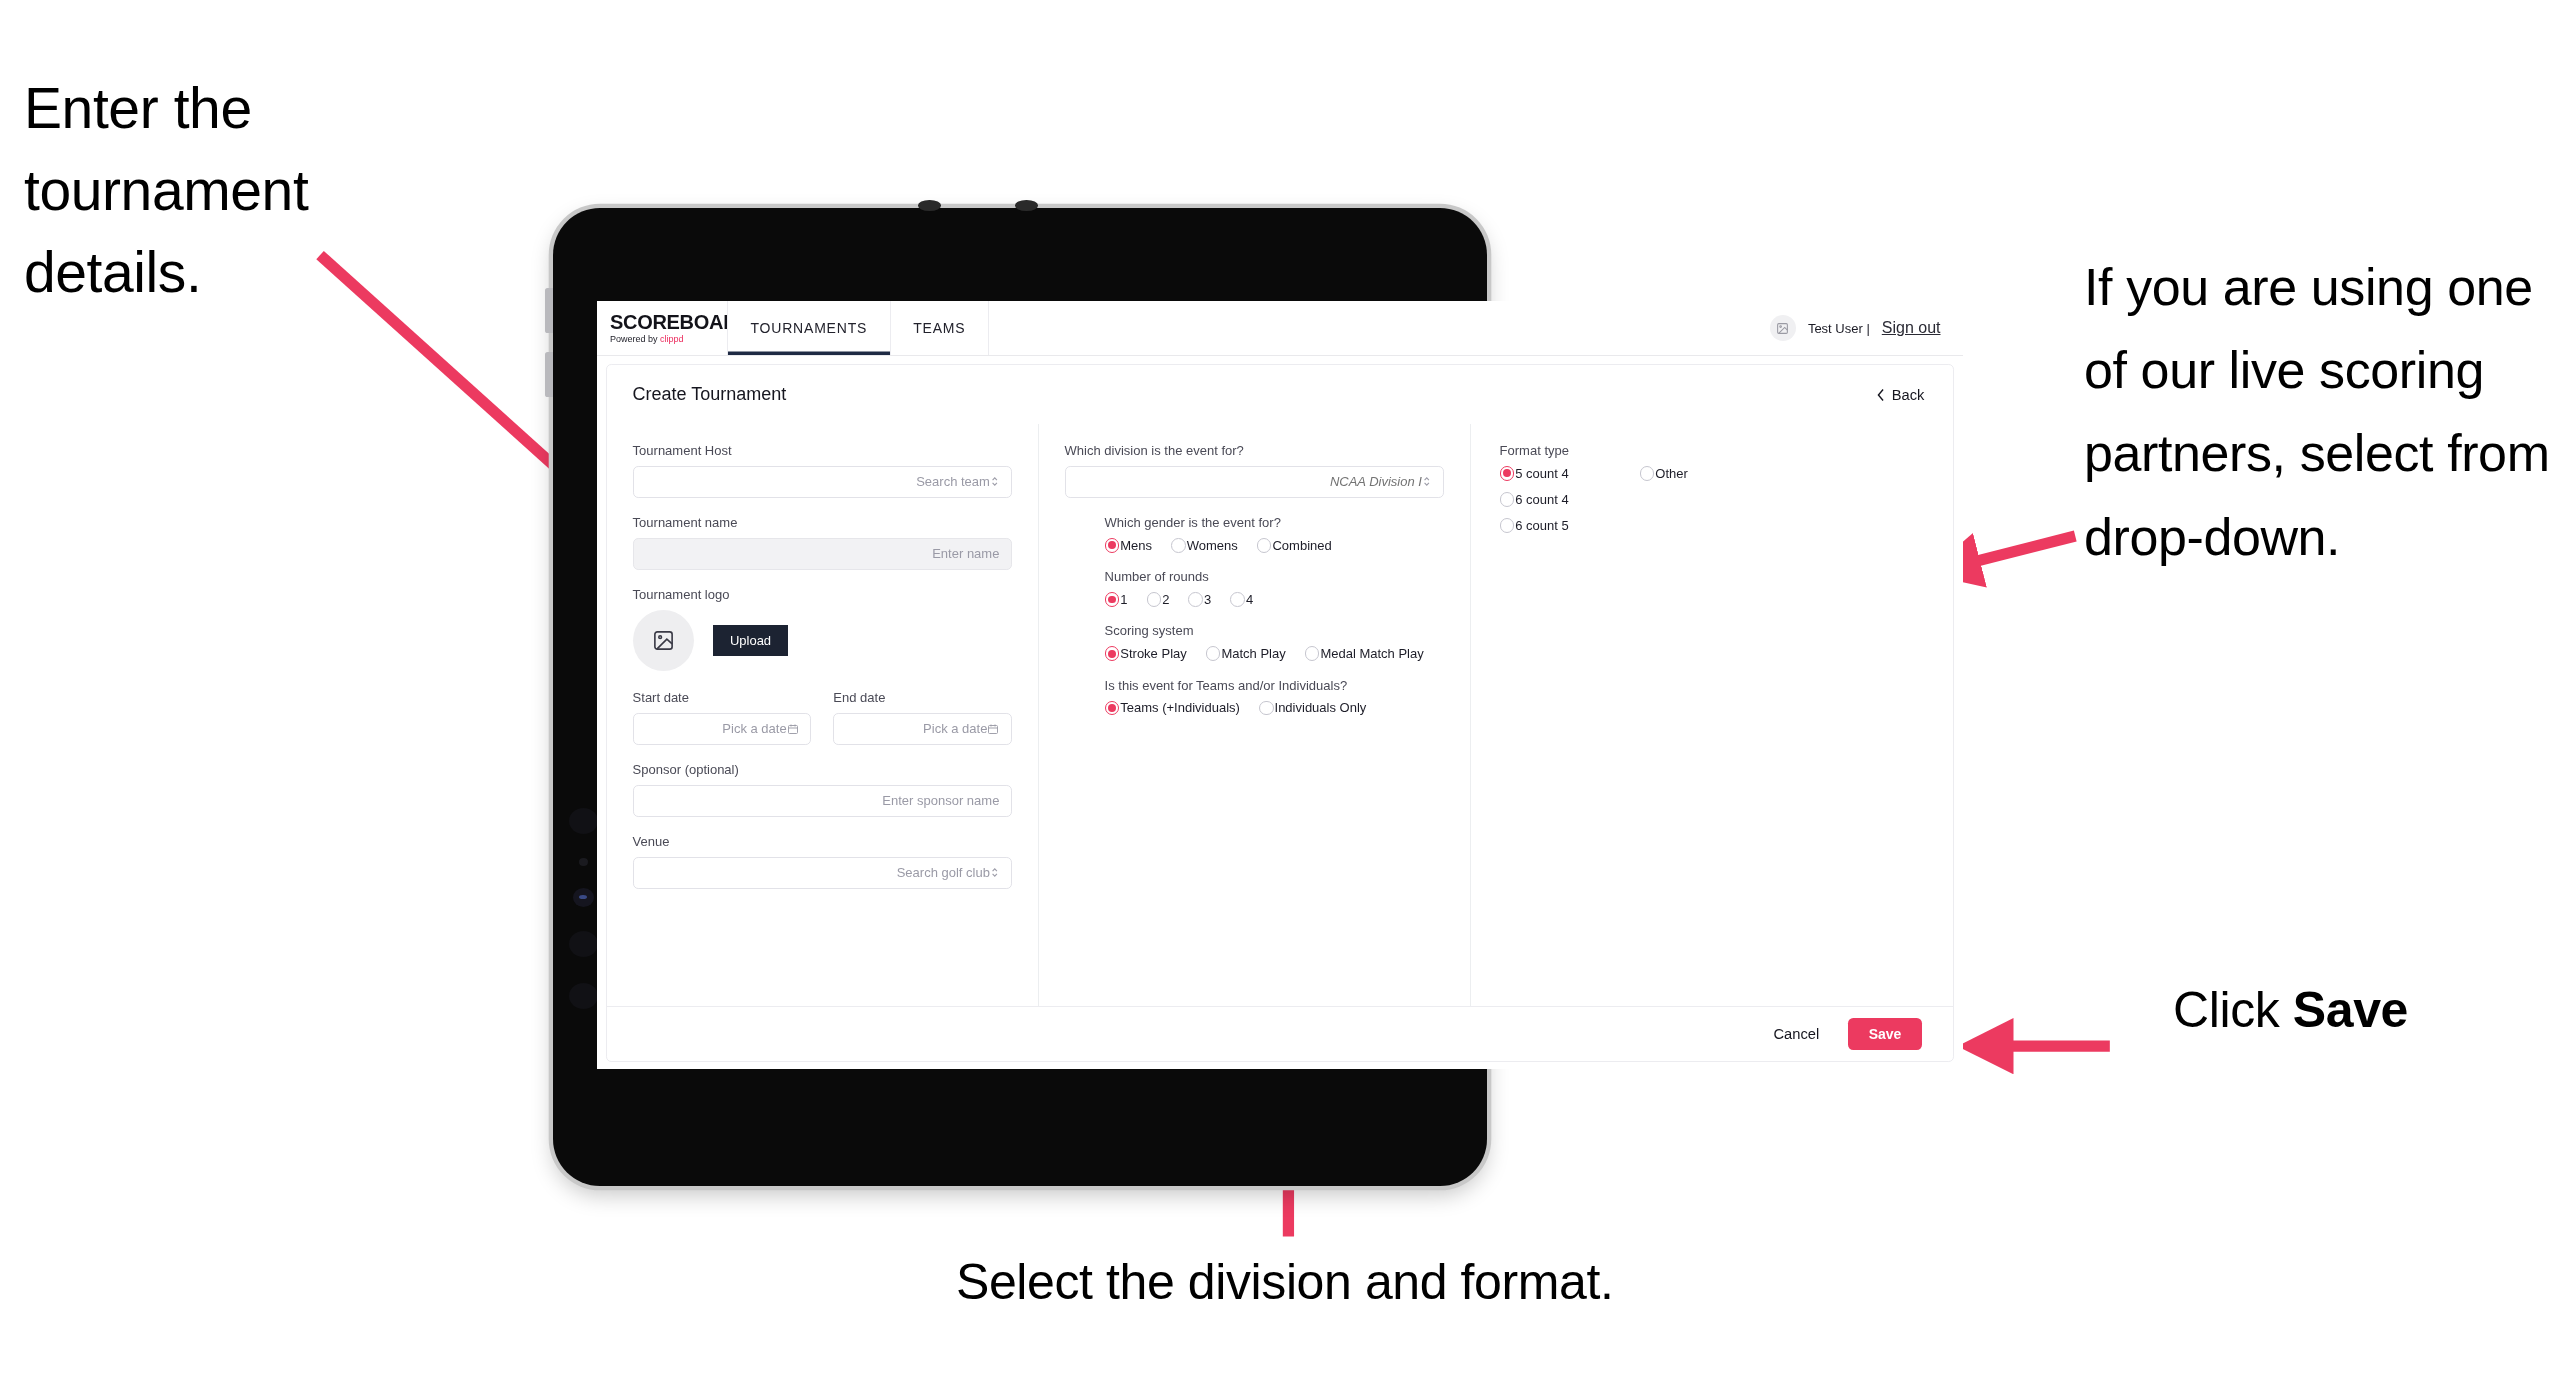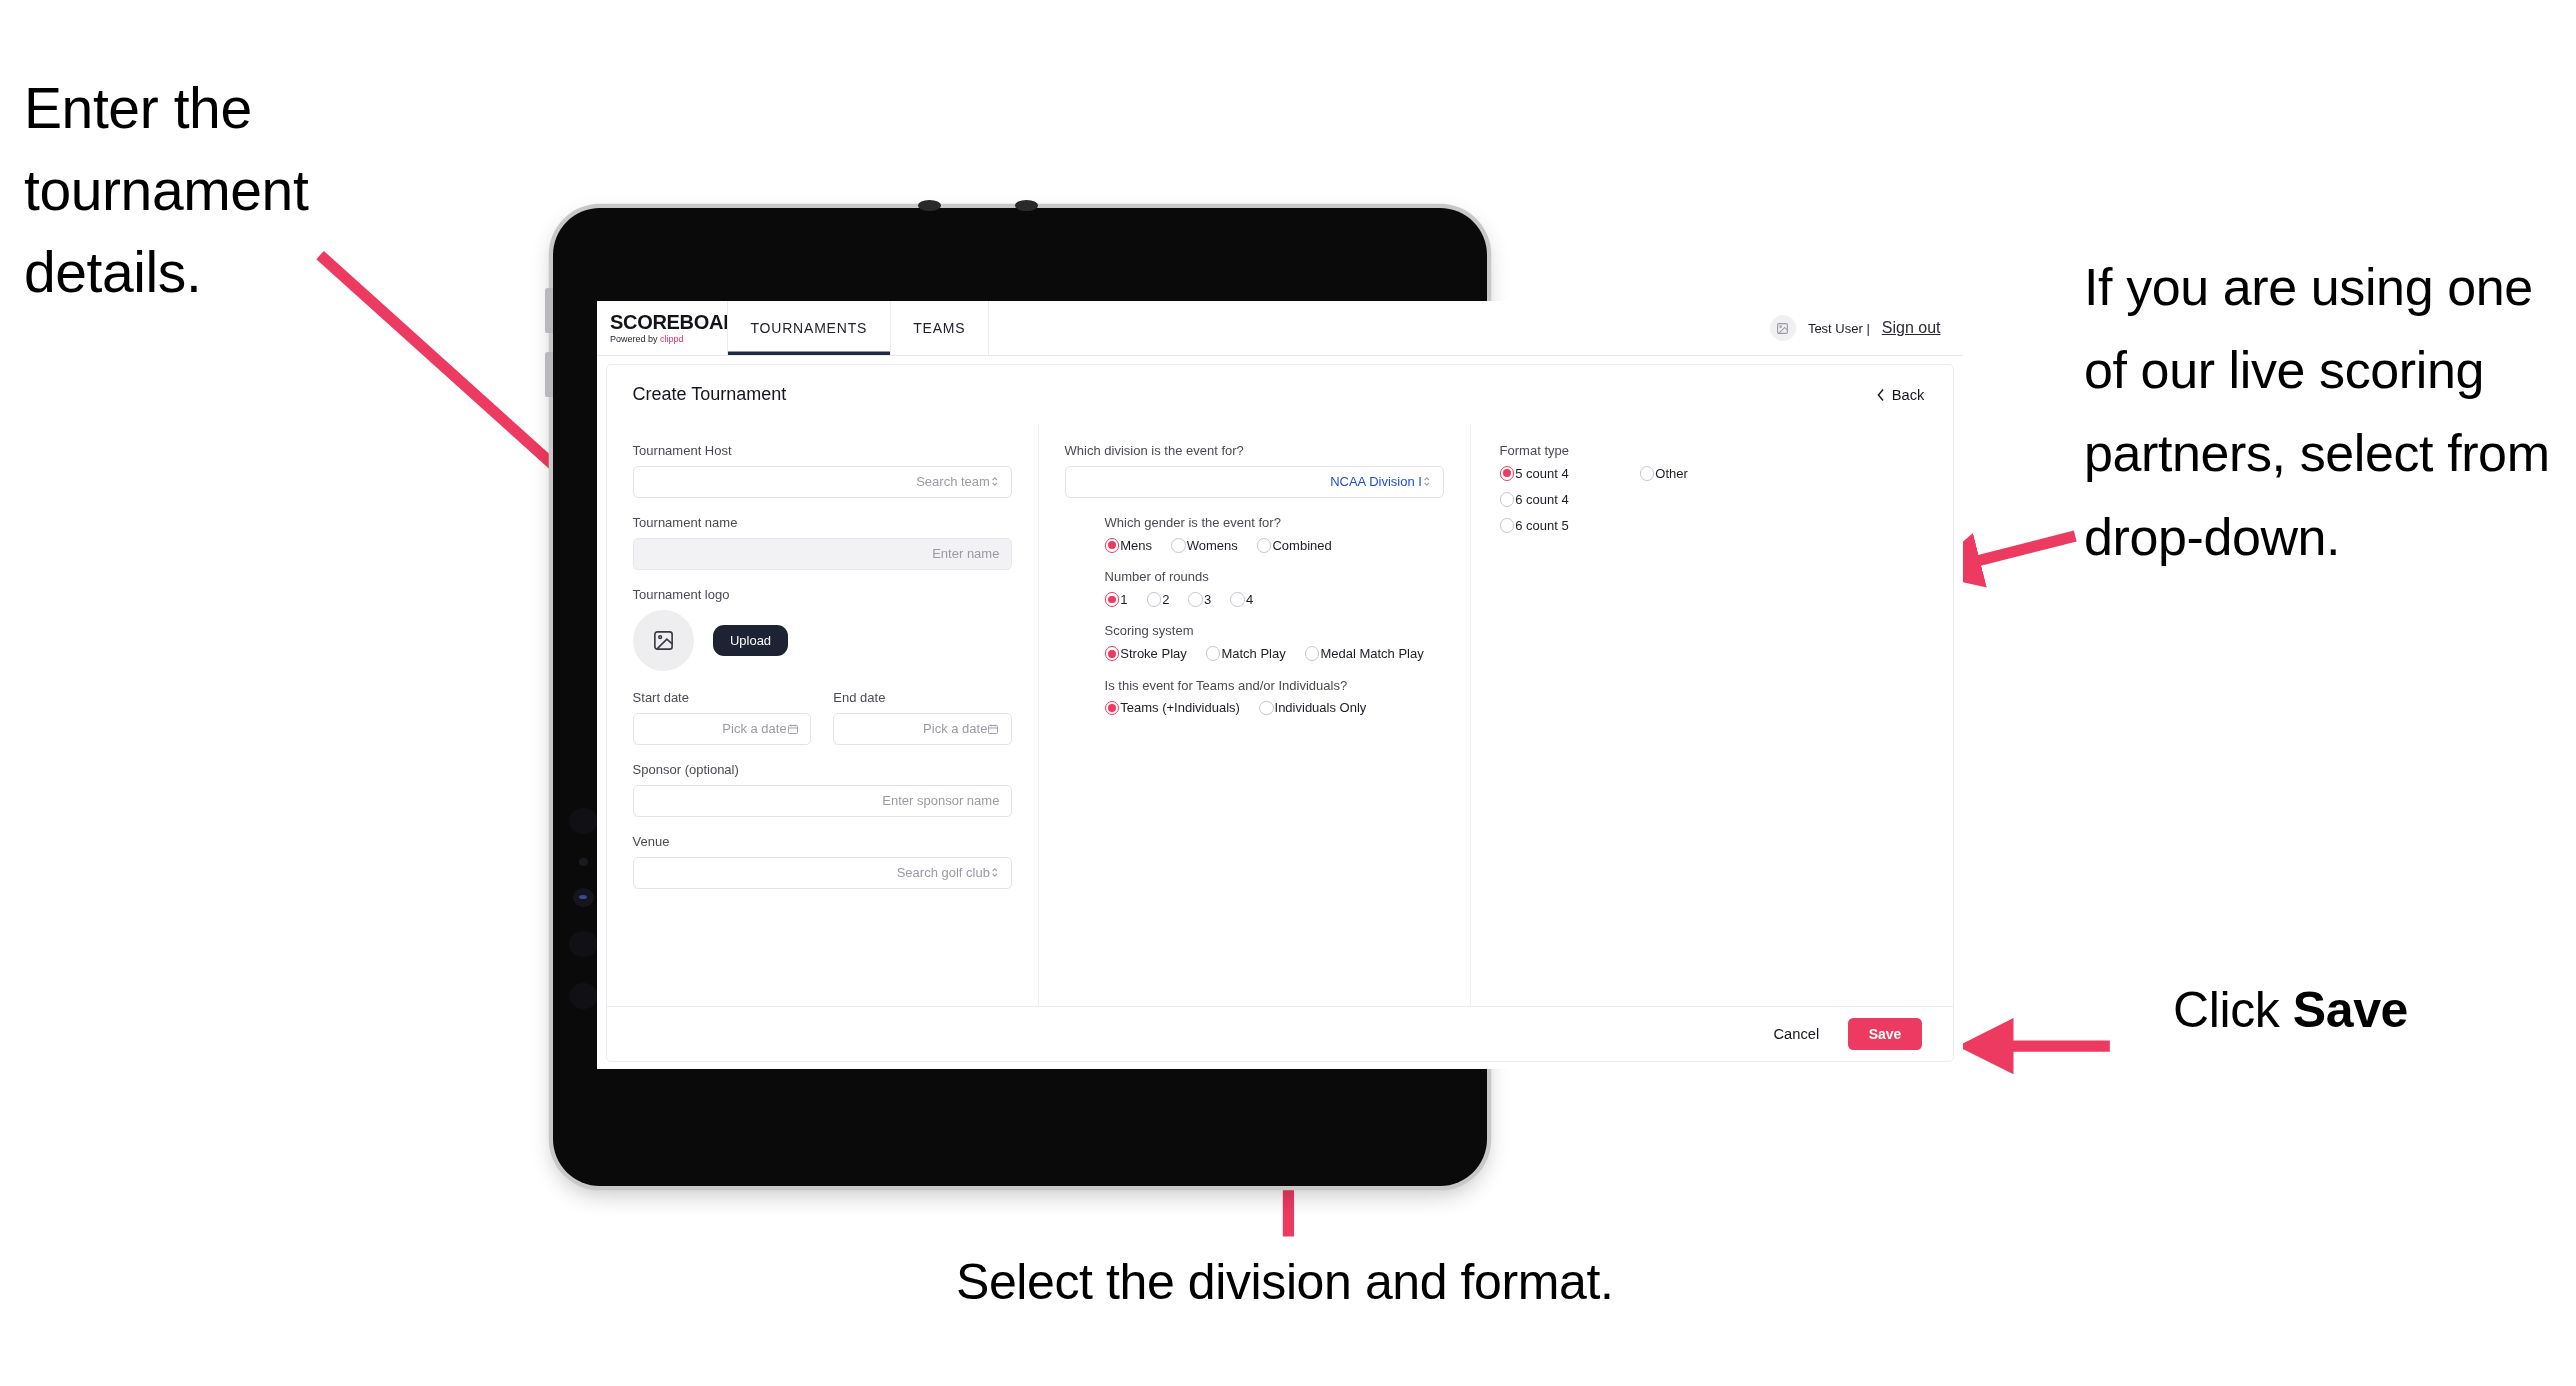--- a/index.html
+++ b/index.html
@@ -264,41 +264,41 @@
     display: flex;
     align-items: center;
     padding: 0 11.2px;
     font-size: 13px;
     color: #9a9aa6;
     background: #ffffff;
     box-sizing: border-box;
     cursor: text;
   }
   .finput.filled { background: #f2f2f4; border-color: #e6e6ea; }
-  .finput .val { color: #1d4ed8; }
+  .finput .val { color: #737373; font-style: italic; }
   .finput .grow { flex: 1; text-align: right; }
   .finput .trail { color: #9c9ca8; display:flex; align-items:center; gap:9.5px; }
 
   .daterow { display: flex; gap: 22.5px; }
   .daterow .fgroup { flex: 1; margin-bottom: 17.3px; }
 
   
   #logo-row { display: flex; align-items: center; gap: 19px; margin-bottom: 19px; }
   #logo-circle {
     width: 61px; height: 61px; border-radius: 50%;
     background: #eeeef0;
     display: flex; align-items: center; justify-content: center;
     color: #3a3a46;
   }
   #upload-button {
     background: #1c2332;
     color: #ffffff;
     font-size: 13px;
     border: none;
-    border-radius: 11px;
+    border-radius: 0;
     padding: 7.8px 17.3px;
     cursor: pointer;
     font-family: inherit;
   }
 
   
   .radio-row { display: flex; align-items: center; gap: 7.8px; flex-wrap: wrap; }
   .radio-opt { display: flex; align-items: center; gap: 1px; margin-right: 11.2px; cursor: pointer; }
   .rdot {
     width: 14.7px; height: 14.7px; border-radius: 50%;

